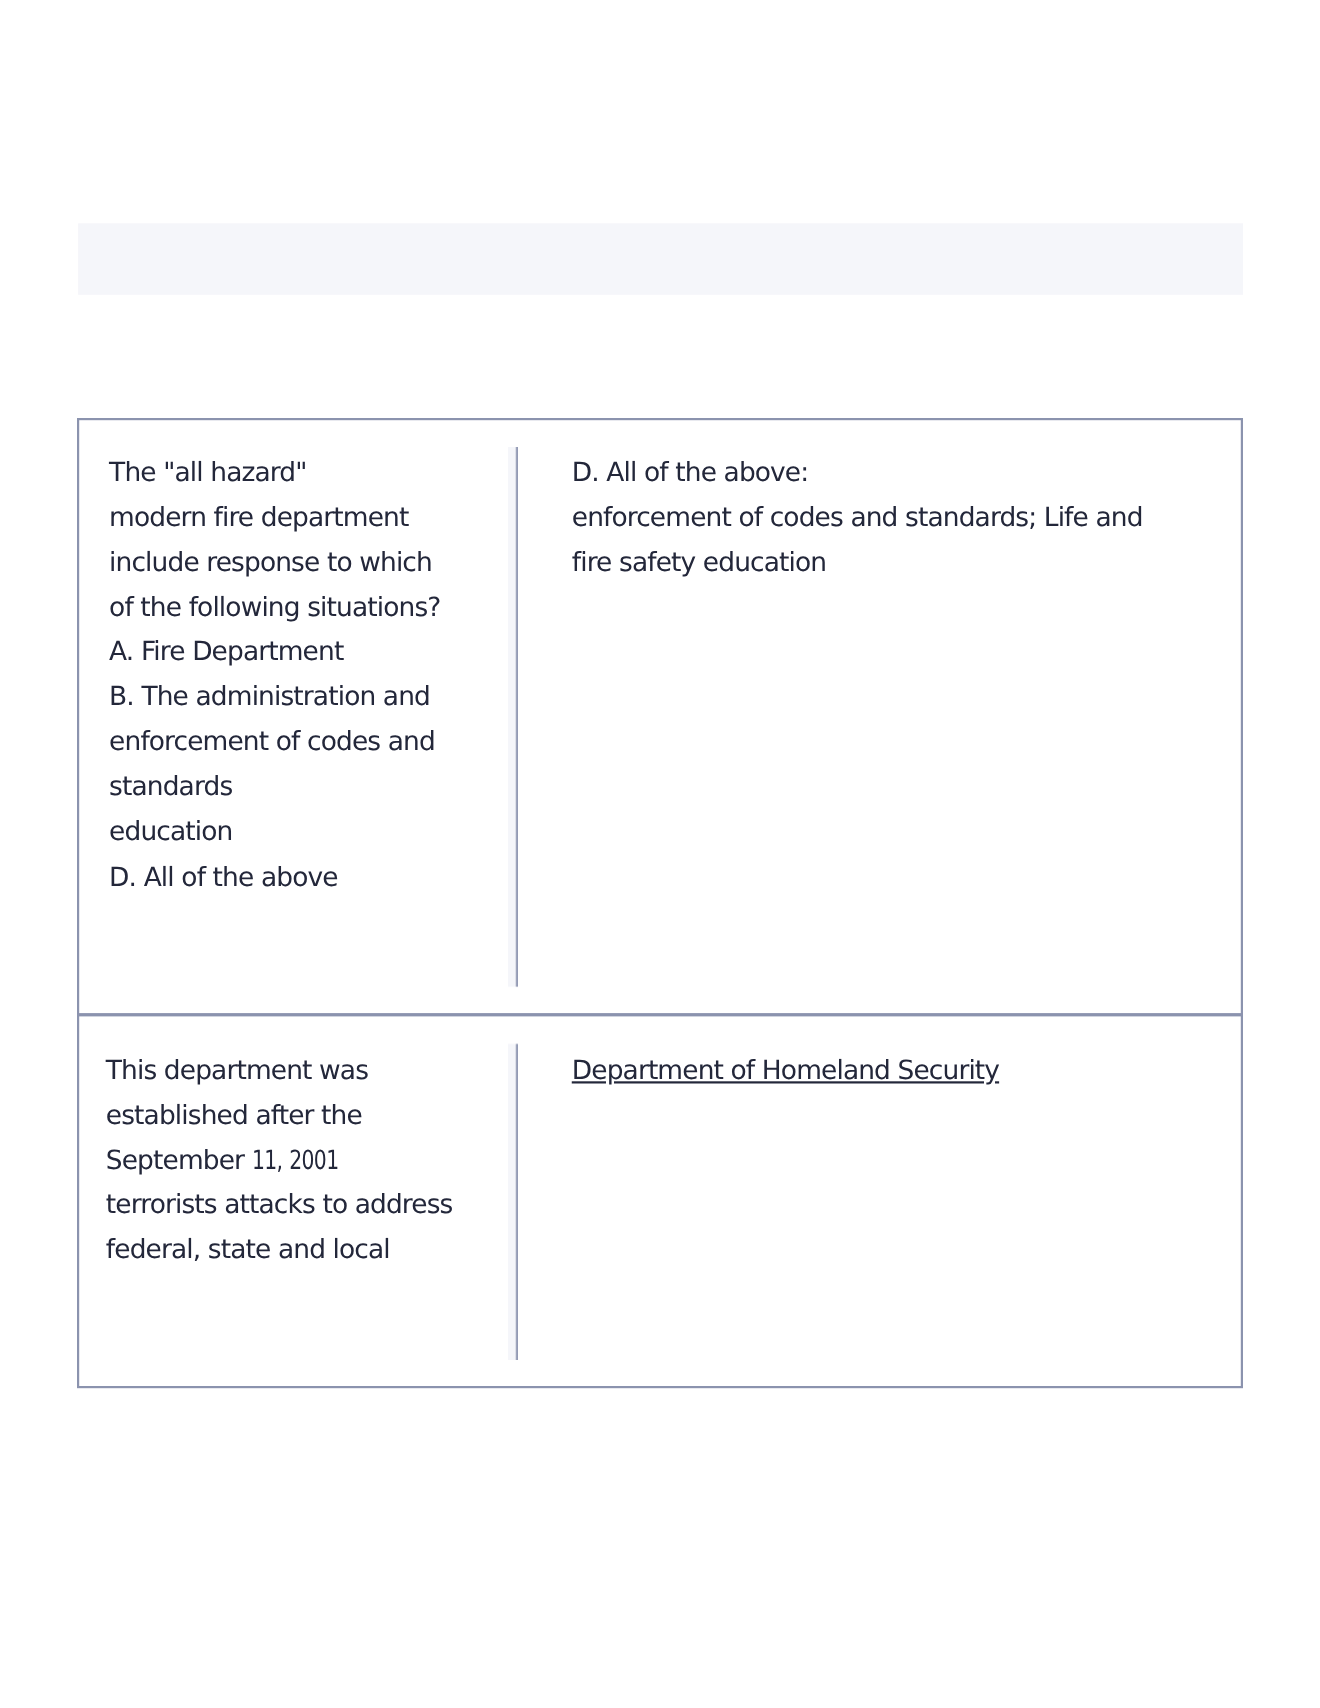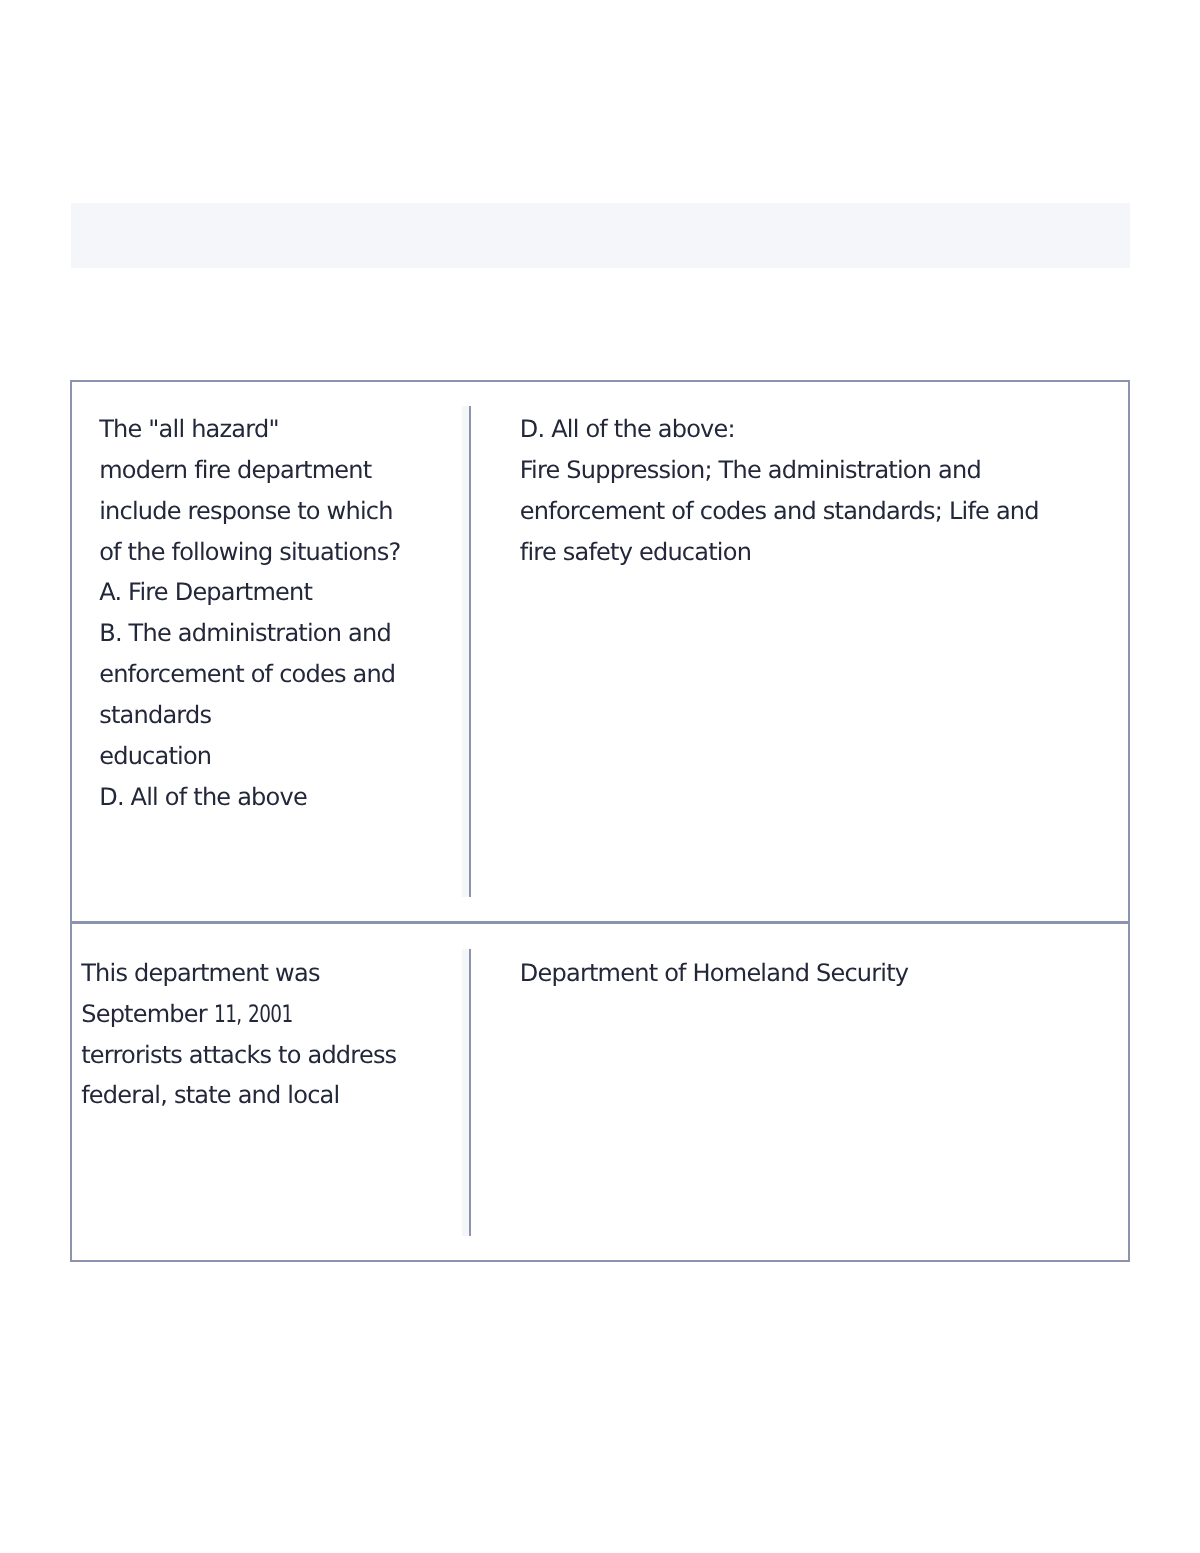--- a/index.html
+++ b/index.html
@@ -95,33 +95,33 @@
       <div class="line">A. Fire Department</div>
       <div class="line">B. The administration and</div>
       <div class="line">enforcement of codes and</div>
       <div class="line">standards</div>
       <div class="line">education</div>
       <div class="line">D. All of the above</div>
     </div>
 
     <div class="cell-inner" style="left:447.6px;top:27.0px;width:600px;">
       <div class="line">D. All of the above:</div>
-      <div class="line">Fire Suppression; The administration and</div>
       <div class="line">enforcement of codes and standards; Life and</div>
       <div class="line">fire safety education</div>
     </div>
 
-    <div class="cell-inner" style="left:9px;top:570.8px;width:420px;">
+    <div class="cell-inner" style="left:24px;top:570.8px;width:420px;">
       <div class="line">This department was</div>
+      <div class="line">established after the</div>
       <div class="line">September <span class="num" style="margin-right: -8.24406px;">11,</span> <span class="num" style="margin-right: -13.34px;">2001</span></div>
       <div class="line">terrorists attacks to address</div>
       <div class="line">federal, state and local</div>
     </div>
 
-    <div class="cell-inner" style="left:447.6px;top:570.8px;width:600px;">
+    <div class="cell-inner" style="left:447.6px;top:570.8px;width:600px;text-decoration:underline;">
       <div class="line">Department of Homeland Security</div>
     </div>
 
     <div class="divider-pad" style="left:389.7px;top:23.4px;height:491px;"></div>
     <div class="divider" style="left:396.4px;top:23.4px;height:491px;"></div>
     <div class="divider-pad" style="left:389.7px;top:566.5px;height:287.5px;"></div>
     <div class="divider" style="left:396.4px;top:566.5px;height:287.5px;"></div>
   </div>
 
 </div>

